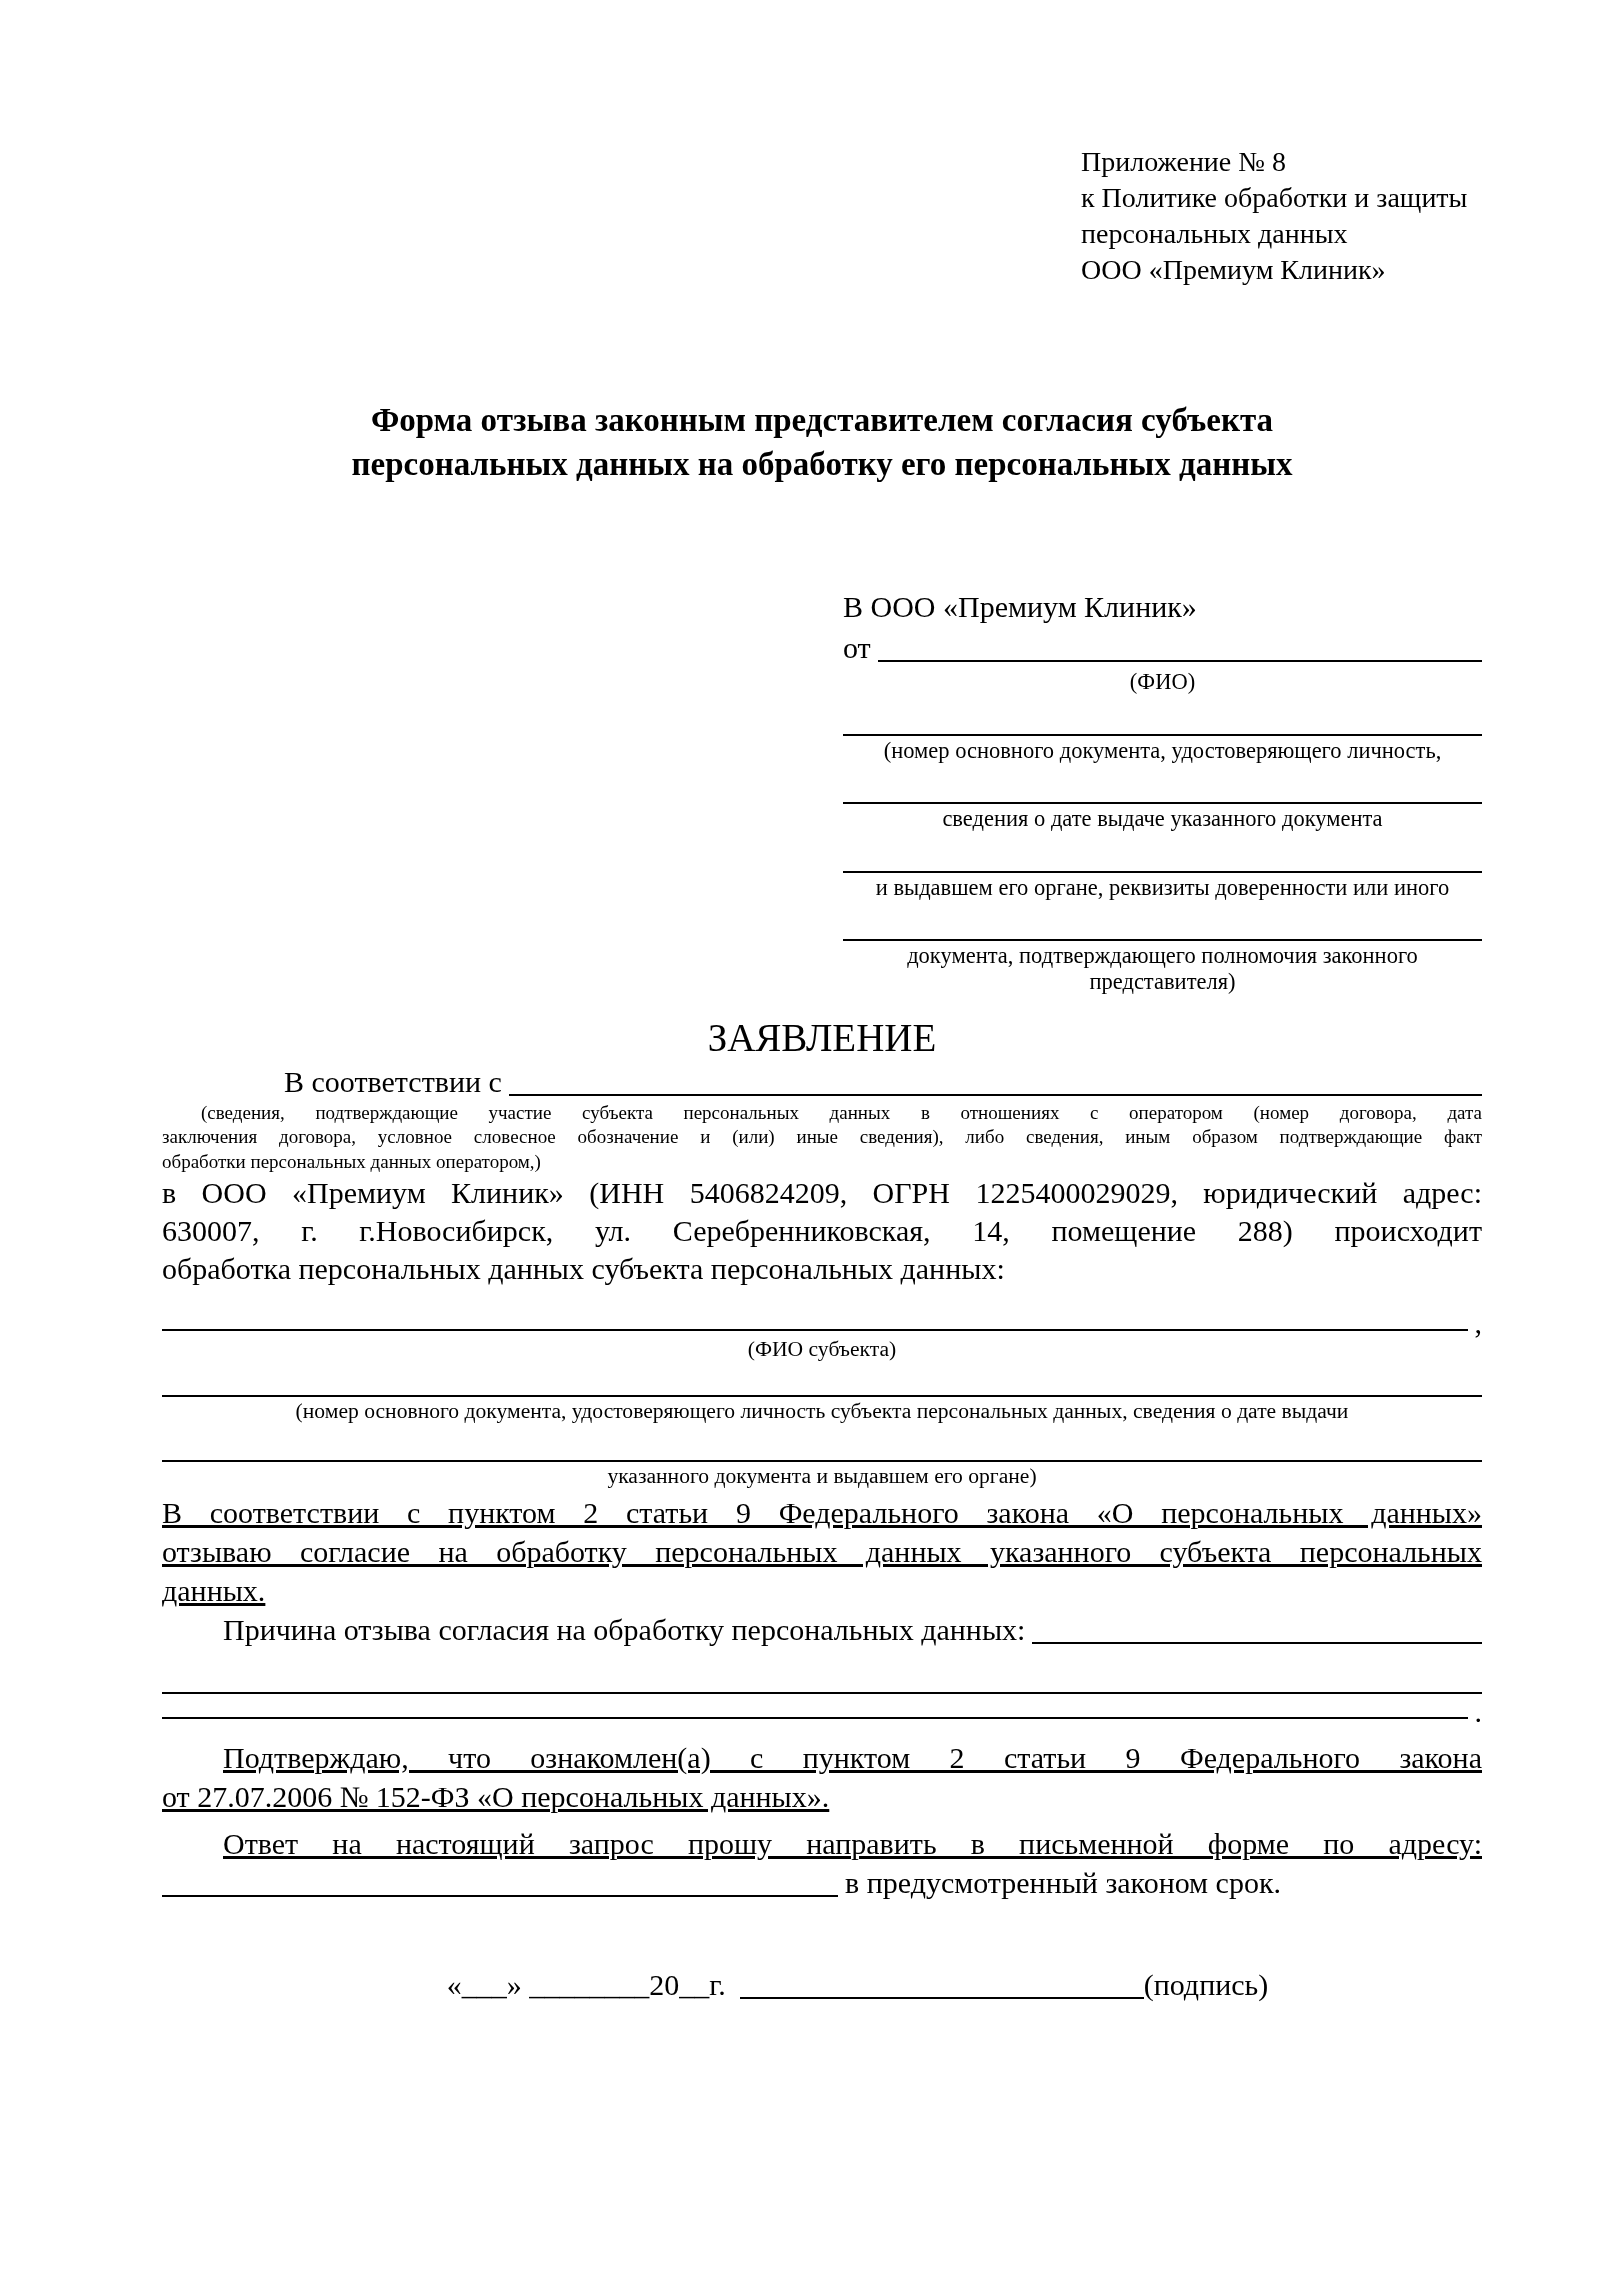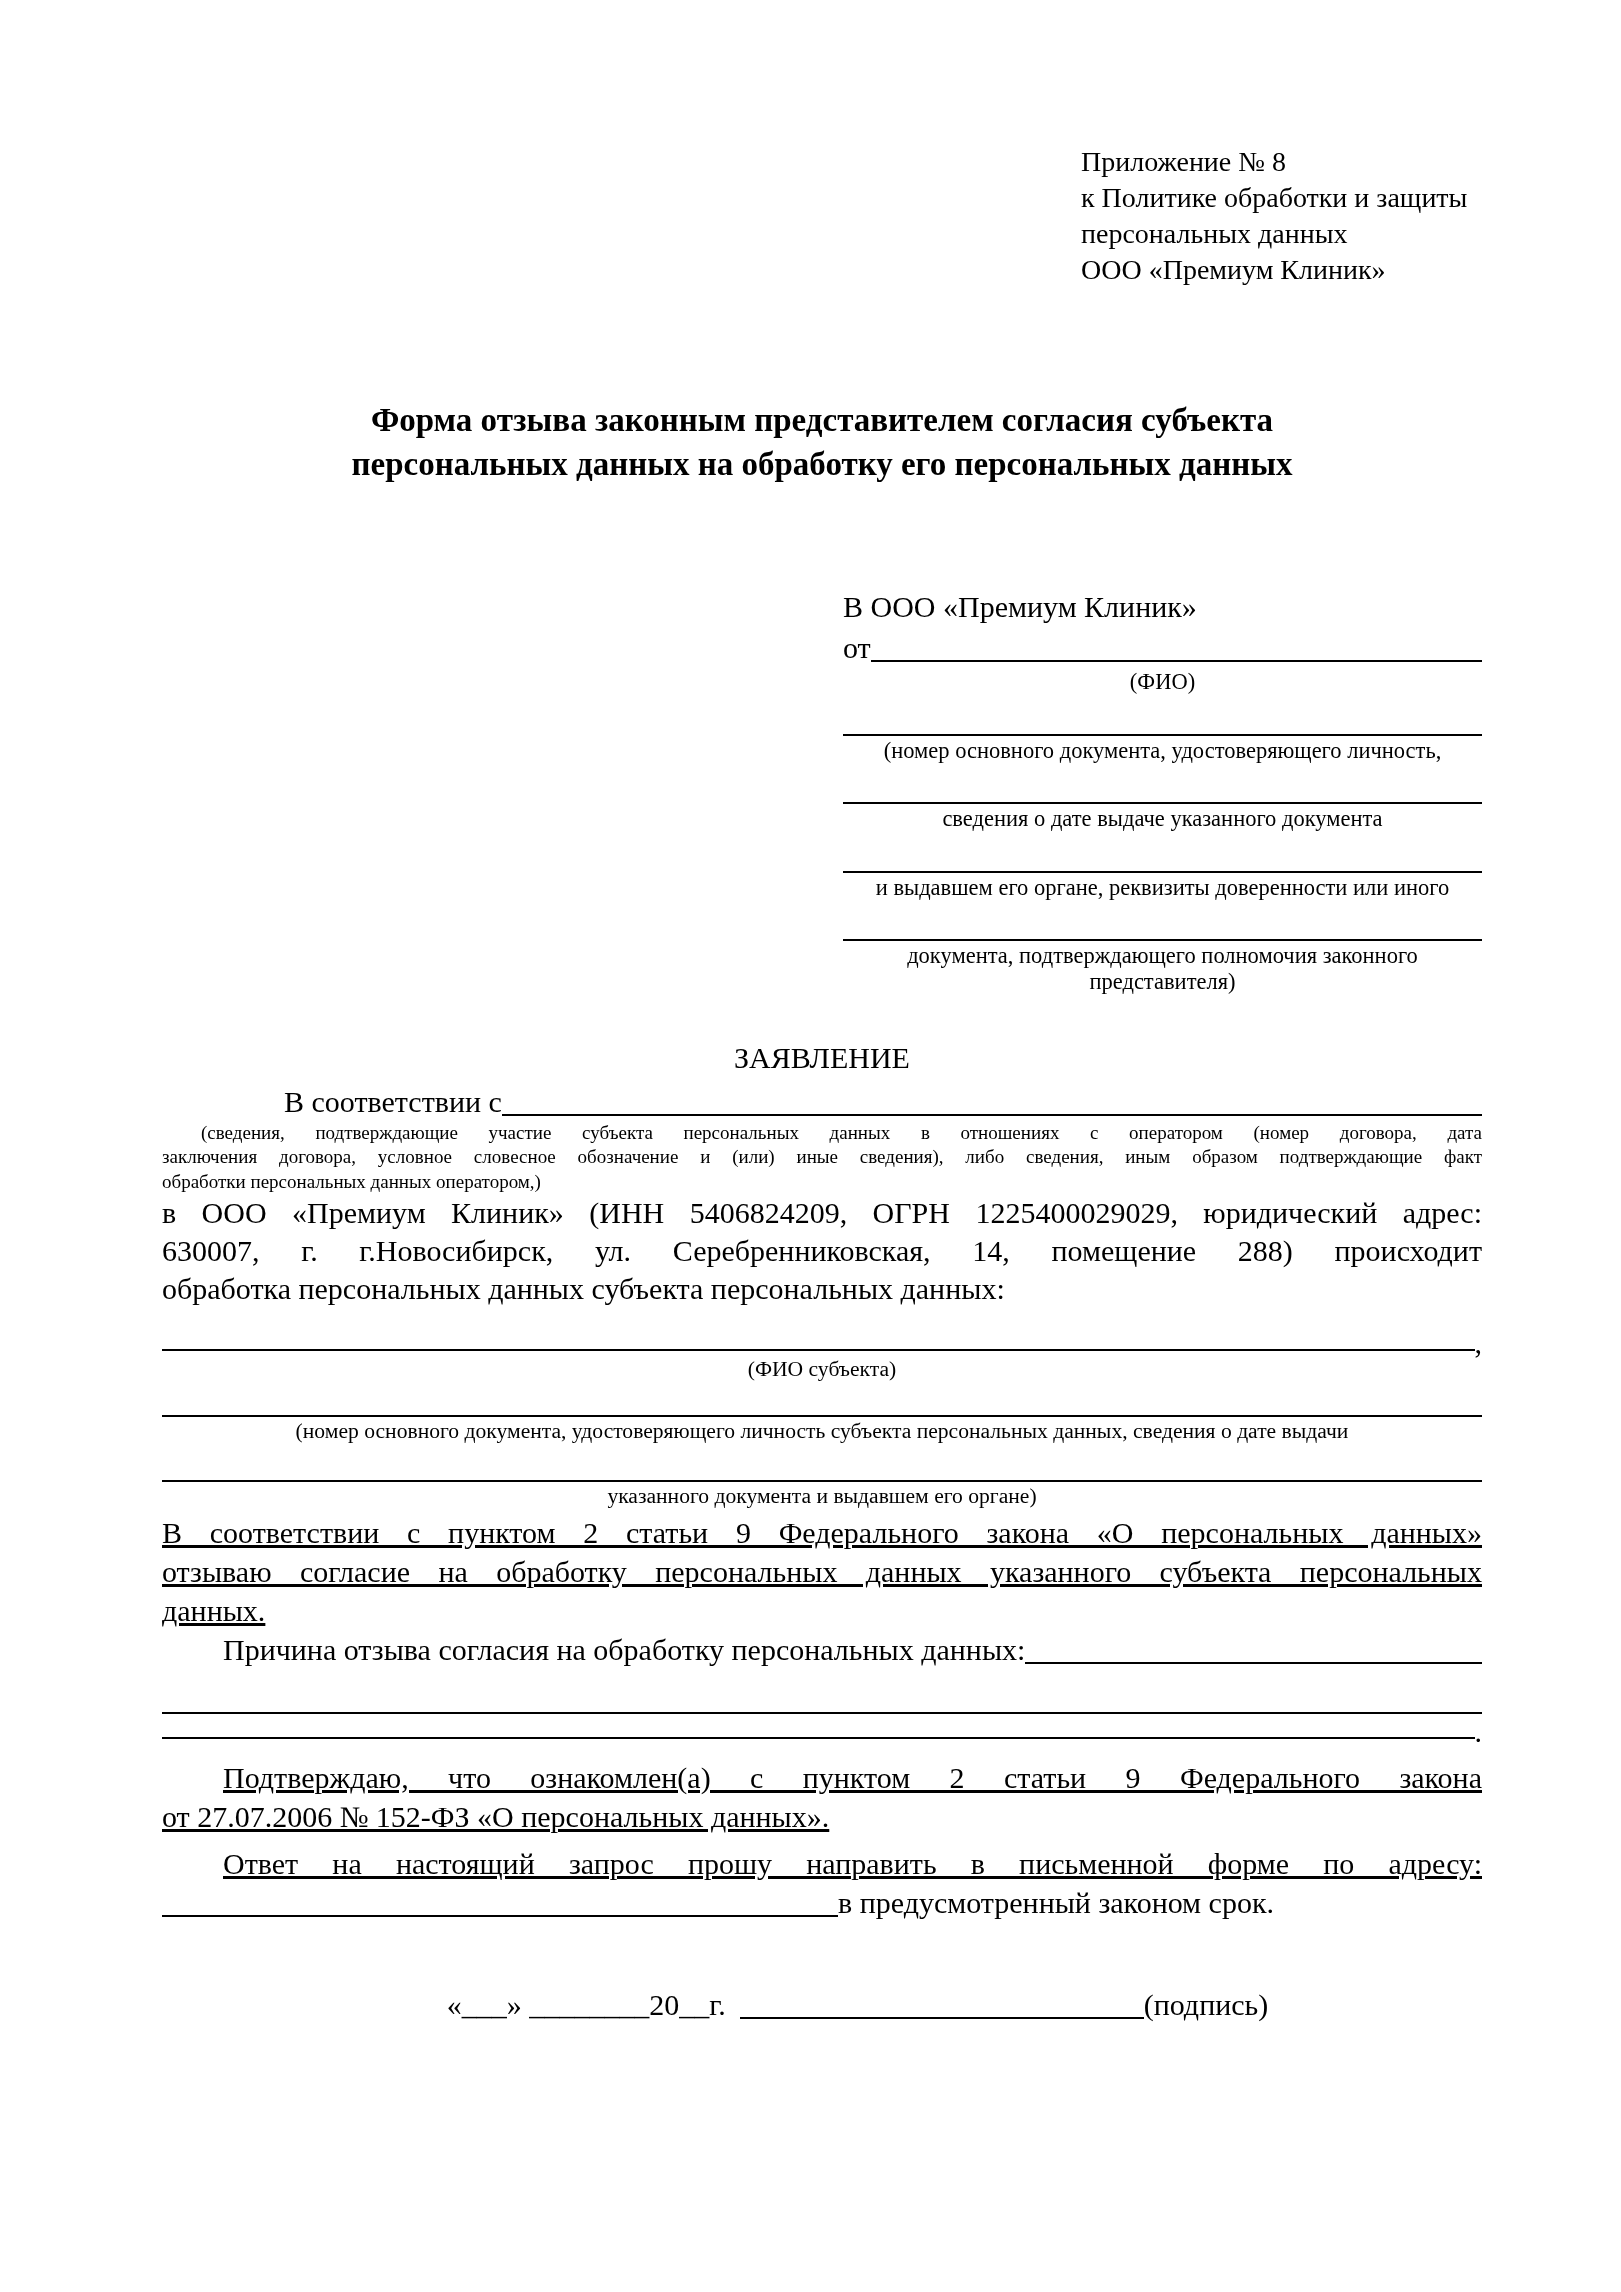--- a/index.html
+++ b/index.html
@@ -26,33 +26,33 @@
     font-size: 33px;
     font-weight: bold;
     line-height: 44px;
     text-align: center;
   }
 
   
   .addressee { margin: 101px 0 0 681px; width: 639px; }
   .addressee .org { line-height: 39px; }
 
-  .blank-row { display: flex; align-items: flex-end; line-height: 39px; }
+  .blank-row { display: flex; align-items: flex-end; line-height: 39px; gap: 7px; }
   .blank-row .lbl { white-space: nowrap; }
   .fill { flex: 1; border-bottom: 2.9px solid #000; margin-bottom: 4.9px; height: 0; }
 
   .from-row { margin-top: 2px; }
 
   .cap { font-size: 22.5px; line-height: 25.5px; text-align: center; margin-top: 2px; }
   .cap-sm { font-size: 21.6px; line-height: 24.5px; text-align: center; margin-top: 2px; }
 
   .field-line { border-bottom: 2.9px solid #000; margin-top: 39px; height: 0; }
 
   
-  .statement-heading { margin-top: 45px; font-size: 30px; line-height: 37px; text-align: center; }
+  .statement-heading { margin-top: 25px; font-size: 39px; line-height: 37px; text-align: center; }
 
   .accordance-row { margin-top: 5.9px; }
   .accordance-row .lbl { text-indent: 61px; padding-left: 61px; }
 
   .sp { font-size: 19px; line-height: 24.5px; }
   .sp .jl, .para .jl { text-align: justify; text-align-last: justify; }
   .sp-first { text-indent: 39px; }
 
   .para { line-height: 38px; }
   .para-lh40 { line-height: 39px; text-decoration: underline; }

